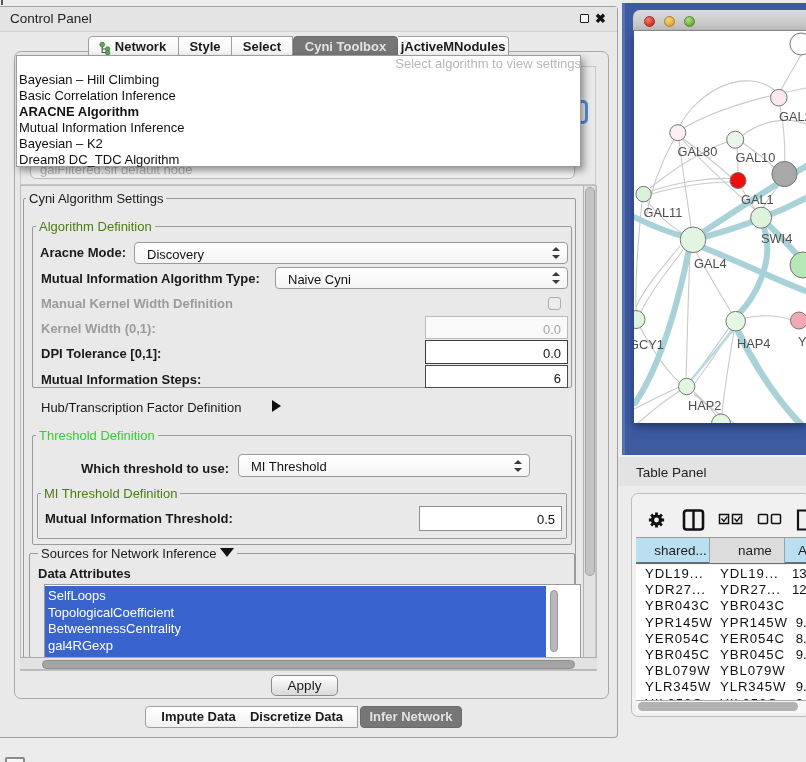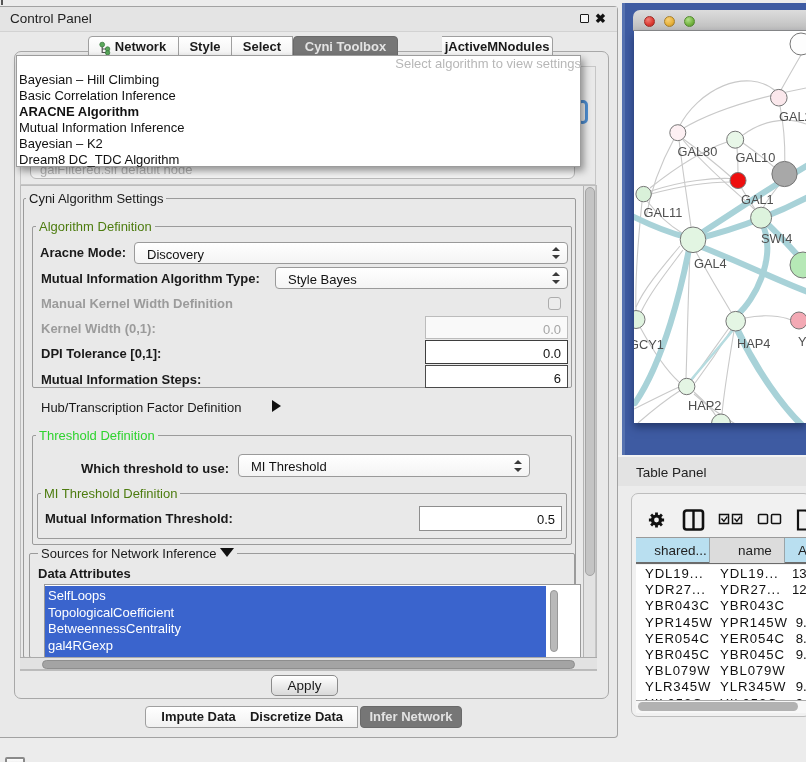--- a/index.html
+++ b/index.html
@@ -42,21 +42,21 @@
     <path d="M3.2 4.5 L3.2 11.5 L7.5 11.5 M3.2 8 L7.5 8" stroke="#555" stroke-width="1.2" fill="none"></path>
     <circle cx="3.2" cy="3.6" r="2.4" fill="#5aa85a" stroke="#3a7a40" stroke-width="0.8"></circle>
     <circle cx="8.6" cy="8" r="2.2" fill="#5aa85a" stroke="#3a7a40" stroke-width="0.8"></circle>
     <circle cx="8.6" cy="11.8" r="2.2" fill="#5aa85a" stroke="#3a7a40" stroke-width="0.8"></circle>
   </svg>
   <span style="margin-left:14px;">Network</span>
 </div>
 <div class="tab" style="left:179px;top:36px;width:53px;border-left:none;">Style</div>
 <div class="tab" style="left:232px;top:36px;width:61px;border-left:none;">Select</div>
 <div class="tab seltab" style="left:293px;top:36px;width:105px;border-radius:4px 4px 0 0;">Cyni Toolbox</div>
-<div class="tab" style="left:398px;top:36px;width:111px;border-left:none;border-radius:0 4px 0 0;margin-left:44px;">jActiveMNodules</div>
+<div class="tab" style="left:398px;top:36px;width:111px;border-left:none;border-radius:0 4px 0 0;">jActiveMNodules</div>
 
 <div class="abs" style="left:30px;top:145px;width:545px;height:34px;background:#f3f3f3;border:1px solid #b9b9b9;border-radius:6px;"></div>
 <div class="abs lbl" style="left:40px;top:162px;color:#b3b3b3;">galFiltered.sif default node</div>
 
 <div class="abs" style="left:577px;top:100px;width:11px;height:24px;border:3px solid #4f8fd3;border-radius:5px;background:#eee;"></div>
 
 <div class="abs" style="left:20px;top:66px;width:576px;height:119px;border:1px solid #c6c6c6;"></div>
 
 <div class="abs" style="left:20px;top:185px;width:577px;height:486px;border:1px solid #bcbcbc;"></div>
 
@@ -67,21 +67,21 @@
 <div class="gtitle blue" style="left:36px;top:219px;">Algorithm Definition</div>
 
 <div class="abs lbl bold" style="left:40px;top:245px;">Aracne Mode:</div>
 <div class="combo" style="left:134px;top:242px;width:434px;height:22px;">
     <span class="ctext">Discovery</span>
     <span class="spin"></span>
   </div>
 
 <div class="abs lbl bold" style="left:41px;top:271px;">Mutual Information Algorithm Type:</div>
 <div class="combo" style="left:275px;top:267px;width:293px;height:22px;">
-    <span class="ctext">Style Bayes</span>
+    <span class="ctext">Naive Cyni</span>
     <span class="spin"></span>
   </div>
 
 <div class="abs lbl bold grey" style="left:41px;top:296px;">Manual Kernel Width Definition</div>
 <div class="abs" style="left:548px;top:297px;width:13px;height:13px;background:#ececec;border:1px solid #acacac;border-radius:3px;"></div>
 
 <div class="abs lbl bold grey" style="left:41px;top:321px;">Kernel Width (0,1):</div>
 <div class="field" style="left:425px;top:316px;width:143px;height:23px;border:1px solid #bcbcbc;background:#f9f9f9;color:#a5a5a5;padding-top:5px;">0.0</div>
 
 <div class="abs lbl bold" style="left:41px;top:346px;">DPI Tolerance [0,1]:</div>

